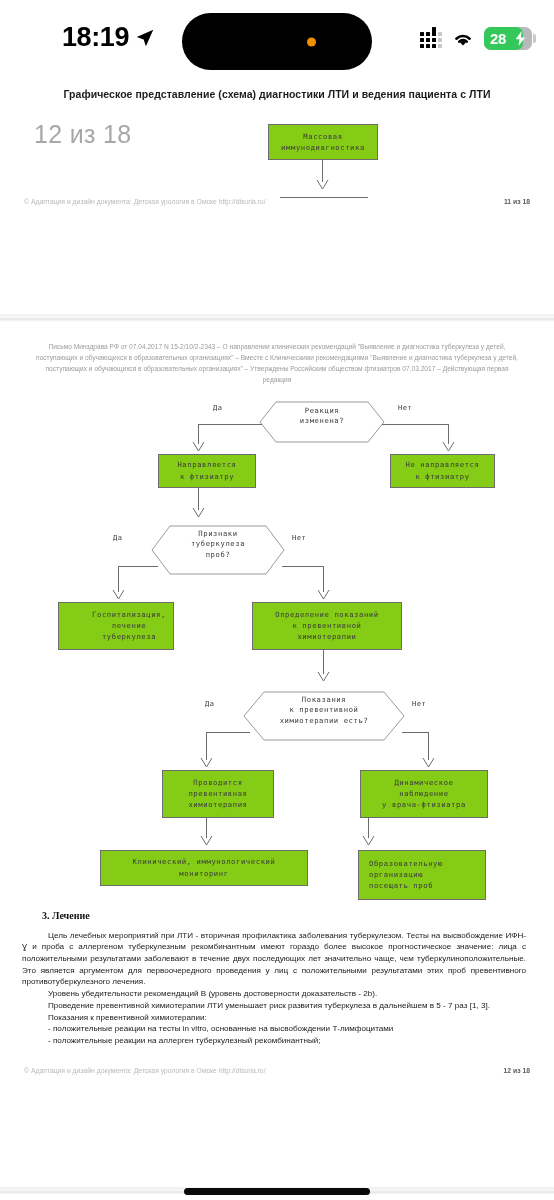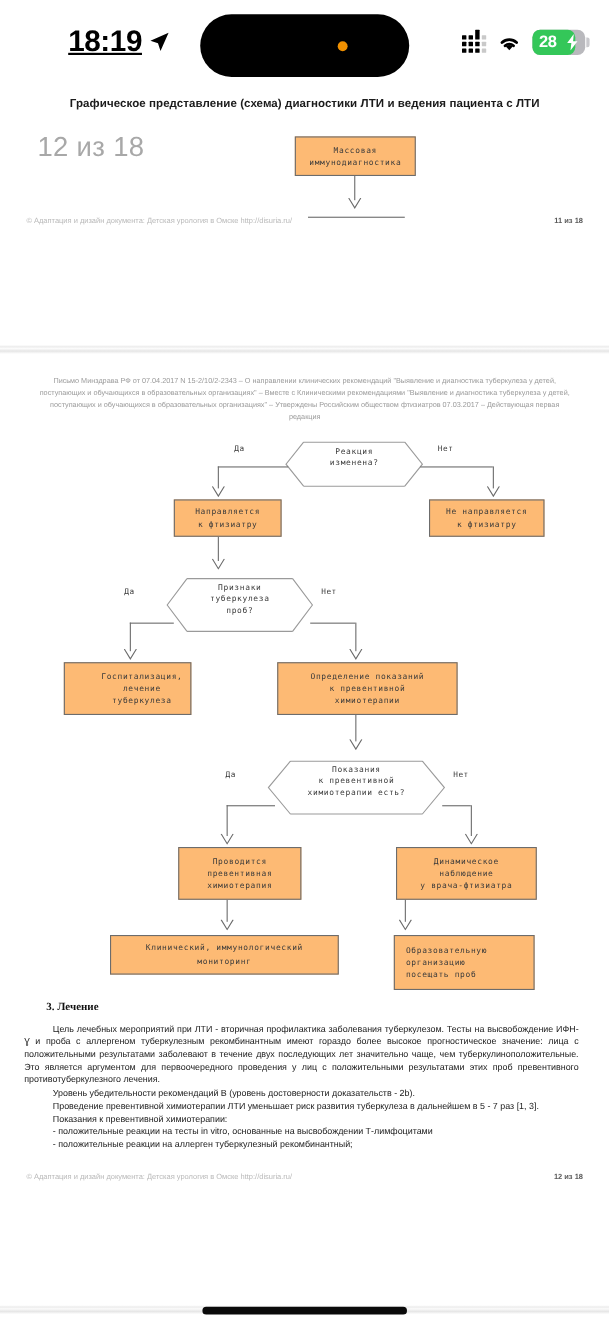--- a/index.html
+++ b/index.html
@@ -5,21 +5,21 @@
   * { margin:0; padding:0; box-sizing:border-box; }
   html,body { width:554px; height:1200px; background:#ffffff;
     font-family:"Liberation Sans", sans-serif; overflow:hidden; }
 
   #screen { position:relative; width:554px; height:1200px; background:#fff; overflow:hidden; }
 
   
   .statusbar { position:relative; height:80px; width:100%; }
   .sb-time {
     position:absolute; left:62px; top:22px;
-    font-size:27px; font-weight:600; color:#000; letter-spacing:-0.4px;text-decoration:underline;
+    font-size:27px; font-weight:600; color:#000; letter-spacing:-0.4px;
   }
   .sb-loc { position:absolute; left:134px; top:27px; width:22px; height:22px; }
   .sb-loc svg { width:22px; height:22px; display:block; }
 
   .dynamic-island {
     position:absolute; left:50%; transform:translateX(-50%); top:13px;
     width:190px; height:57px; background:#000; border-radius:30px;
   }
   .di-dot {
     position:absolute; right:56px; top:50%; transform:translateY(-50%);
@@ -83,21 +83,21 @@
   
   .page-indicator {
     position:absolute; left:34px; top:120px;
     font-size:25px; font-weight:500; color:#a8a8a8; letter-spacing:0.3px;
   }
 
   
   .flow { position:relative; font-family:"DejaVu Sans Mono", monospace; color:#4a4a4a; }
 
   .fbox {
-    position:absolute; border:1px solid #6c6c6c; background:#fdba74;
+    position:absolute; border:1px solid #6c6c6c; background:#84cc16;
     display:flex; flex-direction:column; align-items:center; justify-content:center;
     font-size:7.2px; line-height:1.55; color:#3a3a3a; letter-spacing:0.6px;
     text-align:center; padding:3px 6px;
   }
   .fbox.left-text { align-items:flex-start; text-align:left; }
 
   .hexlbl {
     position:absolute; text-align:center; font-size:7.2px; line-height:1.5;
     color:#3a3a3a; letter-spacing:0.6px; white-space:nowrap;
   }
@@ -294,21 +294,21 @@
         <svg width="13" height="10" viewBox="0 0 13 10">
             <path d="M1 0 L6.5 9 L12 0" fill="none" stroke="#6c6c6c" stroke-width="1"></path>
           </svg>
       </div>
 
       <div class="fbox" style="left:58px; top:206px; width:116px; height:48px;padding-left:32px;">
         <div>Госпитализация,</div>
         <div>лечение</div>
         <div>туберкулеза</div>
       </div>
-      <div class="fbox" style="left:252px; top:206px; width:164px; height:48px;text-align:center;">
+      <div class="fbox" style="left:252px; top:206px; width:150px; height:48px;text-align:center;">
         <div>Определение показаний</div>
         <div>к превентивной</div>
         <div>химиотерапии</div>
       </div>
 
       <div class="conn v" style="left:323px; top:254px; height:24px;"></div>
       <div class="arw" style="left:317px; top:276px;">
         <svg width="13" height="10" viewBox="0 0 13 10">
             <path d="M1 0 L6.5 9 L12 0" fill="none" stroke="#6c6c6c" stroke-width="1"></path>
           </svg>

